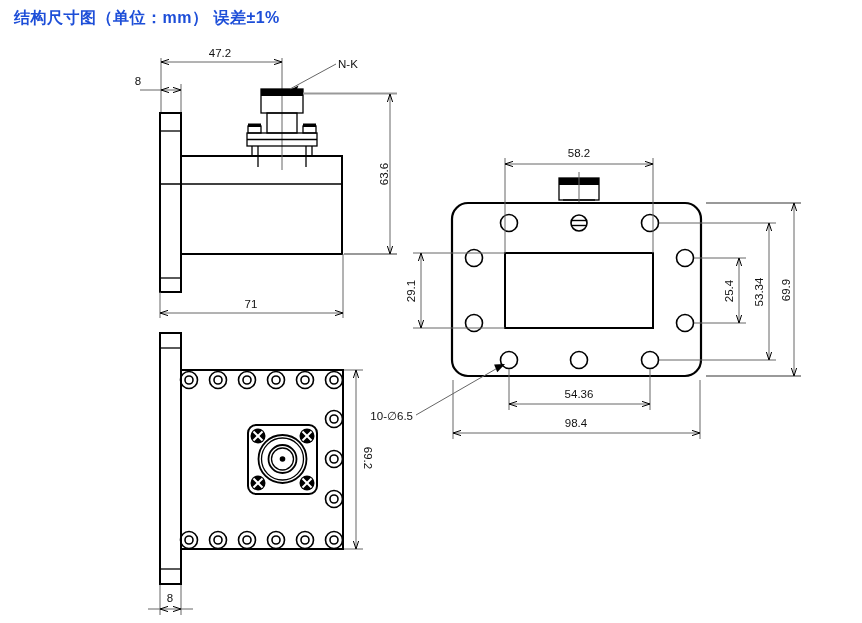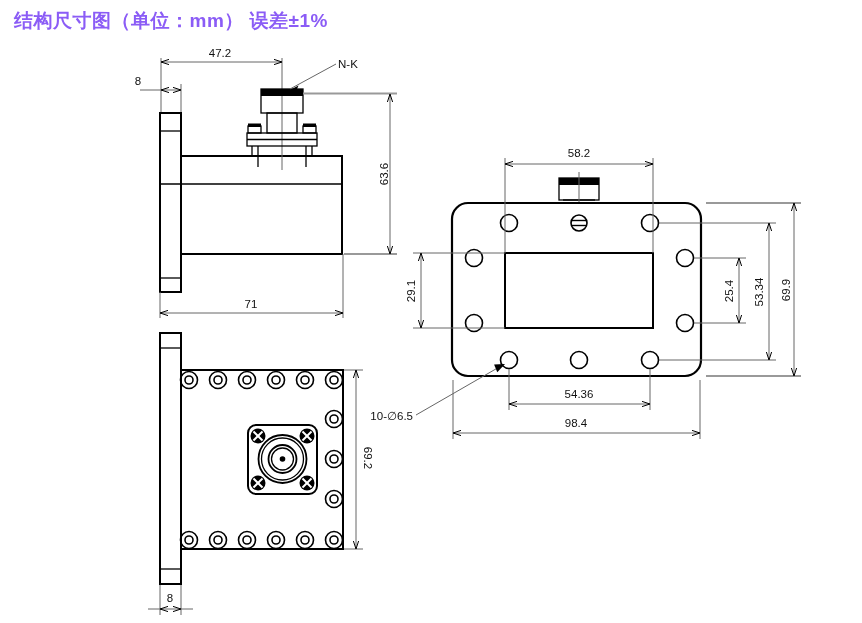--- a/index.html
+++ b/index.html
@@ -1,18 +1,18 @@
 <!DOCTYPE html>
 <html><head>
 <meta charset="utf-8">
 <style>
   html,body{margin:0;padding:0;background:#ffffff;}
   .page{position:relative;width:862px;height:623px;background:#fff;overflow:hidden;
         font-family:"Liberation Sans",sans-serif;}
-  .title{position:absolute;left:14px;top:8px;font-size:19px;font-weight:bold;color:#8b5cf6;
+  .title{position:absolute;left:14px;top:8px;font-size:16px;font-weight:bold;color:#1d4ed8;
          letter-spacing:0.5px;white-space:nowrap;}
   svg text{font-family:"Liberation Sans",sans-serif;font-size:11.5px;fill:#111;}
   .outline{fill:none;stroke:#000;stroke-width:2;}
   .outline2{fill:none;stroke:#000;stroke-width:2.2;}
   .thin{fill:none;stroke:#000;stroke-width:1.3;}
   .dim{fill:none;stroke:#666;stroke-width:1;}
   .dimheavy{fill:none;stroke:#999;stroke-width:2;}
   .arrow{fill:none;stroke:#000;stroke-width:1;}
   .solid{fill:#000;stroke:none;}
   .slot{stroke:#fff;stroke-width:2;}

